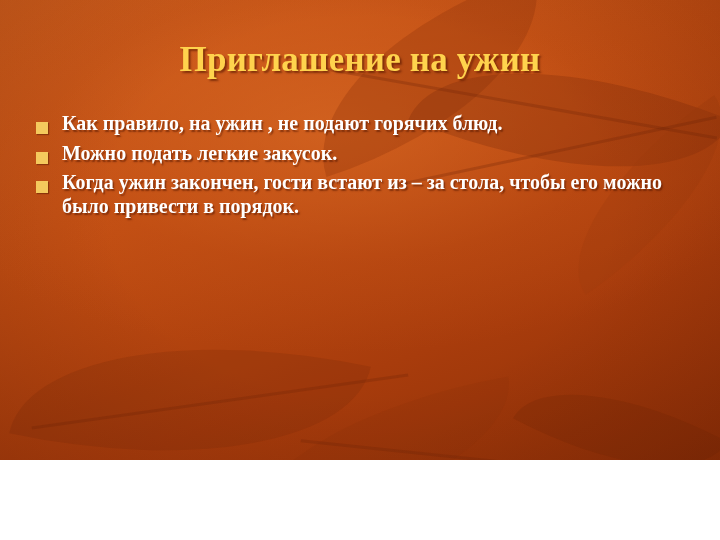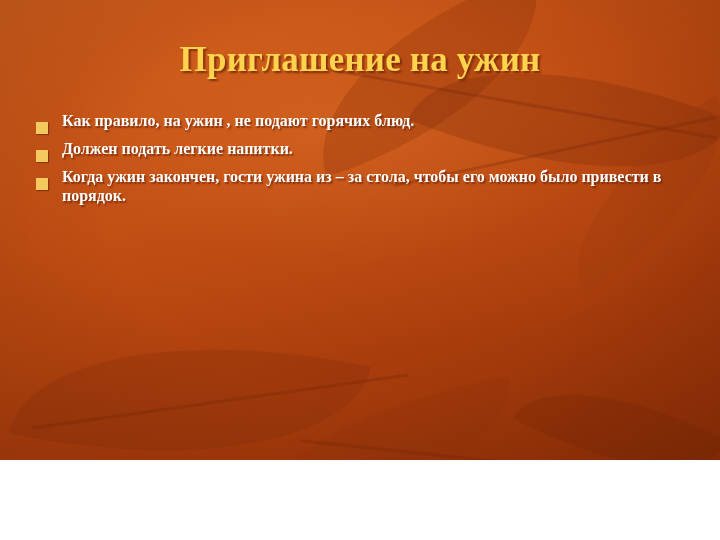--- a/index.html
+++ b/index.html
@@ -81,21 +81,21 @@
     flex: 0 0 auto;
     width: 12px;
     height: 12px;
     background: #f4c95d;
     margin: 10px 14px 0 8px;
     box-shadow: 1px 1px 1px rgba(90,25,0,0.5);
   }
   .bullet-text {
     flex: 1 1 auto;
     color: #ffffff;
-    font-size: 16px;
+    font-size: 20px;
     font-weight: bold;
     line-height: 1.18;
     text-shadow: 1.5px 1.5px 1.5px rgba(90,25,0,0.6);
     font-family: Liberation Serif, serif;
   }
 </style>
 </head>
 <body>
 
 <div class="slide">
@@ -113,20 +113,20 @@
 
   <div class="title">Приглашение на ужин</div>
 
   <div class="bullets">
     <div class="bullet-row">
       <div class="bullet-marker"></div>
       <div class="bullet-text">Как правило, на ужин , не подают горячих блюд.</div>
     </div>
     <div class="bullet-row">
       <div class="bullet-marker"></div>
-      <div class="bullet-text">Должен подать легкие  напитки.</div>
+      <div class="bullet-text">Можно подать легкие  закусок.</div>
     </div>
     <div class="bullet-row">
       <div class="bullet-marker"></div>
-      <div class="bullet-text">Когда ужин закончен, гости ужина из – за стола, чтобы его можно было привести в порядок.</div>
+      <div class="bullet-text">Когда ужин закончен, гости встают из – за стола, чтобы его можно было привести в порядок.</div>
     </div>
   </div>
 </div>
 
 </body></html>

